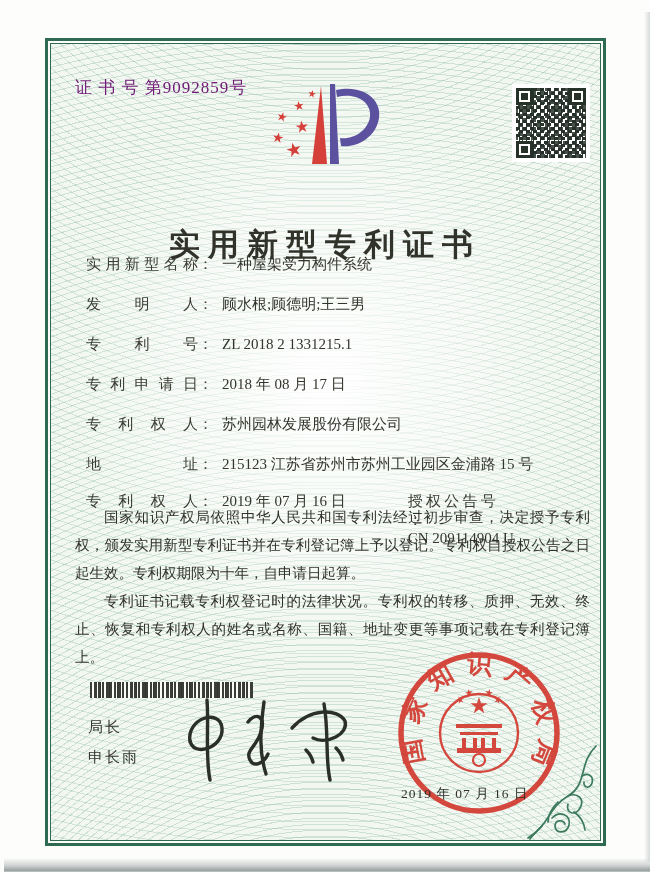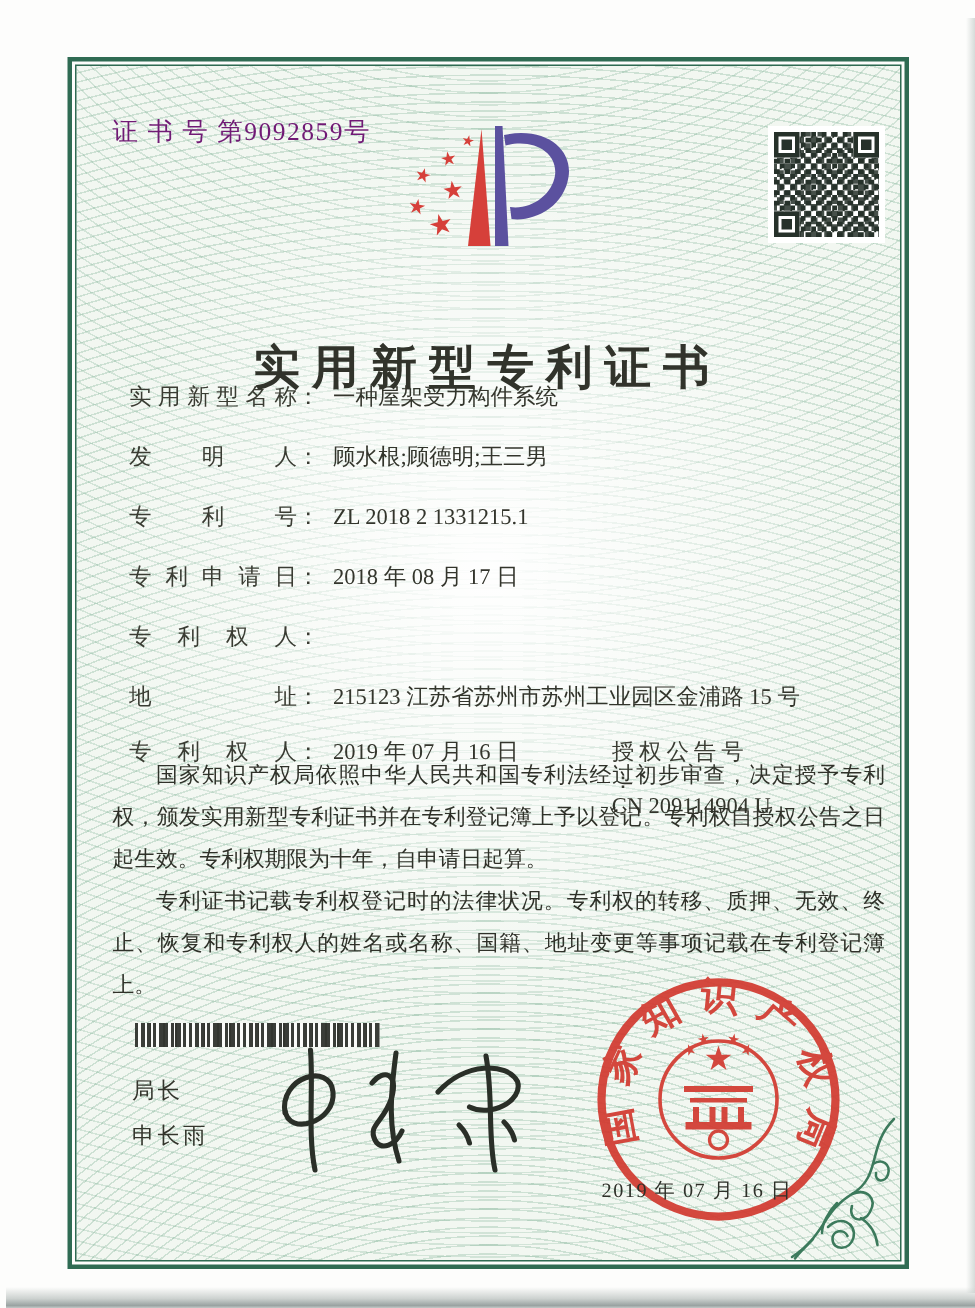--- a/index.html
+++ b/index.html
@@ -117,20 +117,21 @@
         <span class="f-value">ZL 2018 2 1331215.1</span>
     </div>
     <div class="row r4">
       <span class="f-label">专利申请日</span>
         <span class="f-colon">：</span>
         <span class="f-value">2018 年 08 月 17 日</span>
     </div>
     <div class="row r5">
       <span class="f-label">专利权人</span>
         <span class="f-colon">：</span>
+        <span class="f-value">苏州园林发展股份有限公司</span>
     </div>
     <div class="row r6">
       <span class="f-label">地址</span>
         <span class="f-colon">：</span>
         <span class="f-value">215123  江苏省苏州市苏州工业园区金浦路 15 号</span>
     </div>
     <div class="row r7">
       <span class="f-label">专利权人</span>
         <span class="f-colon">：</span>
         <span class="f-value">2019 年 07 月 16 日</span>

